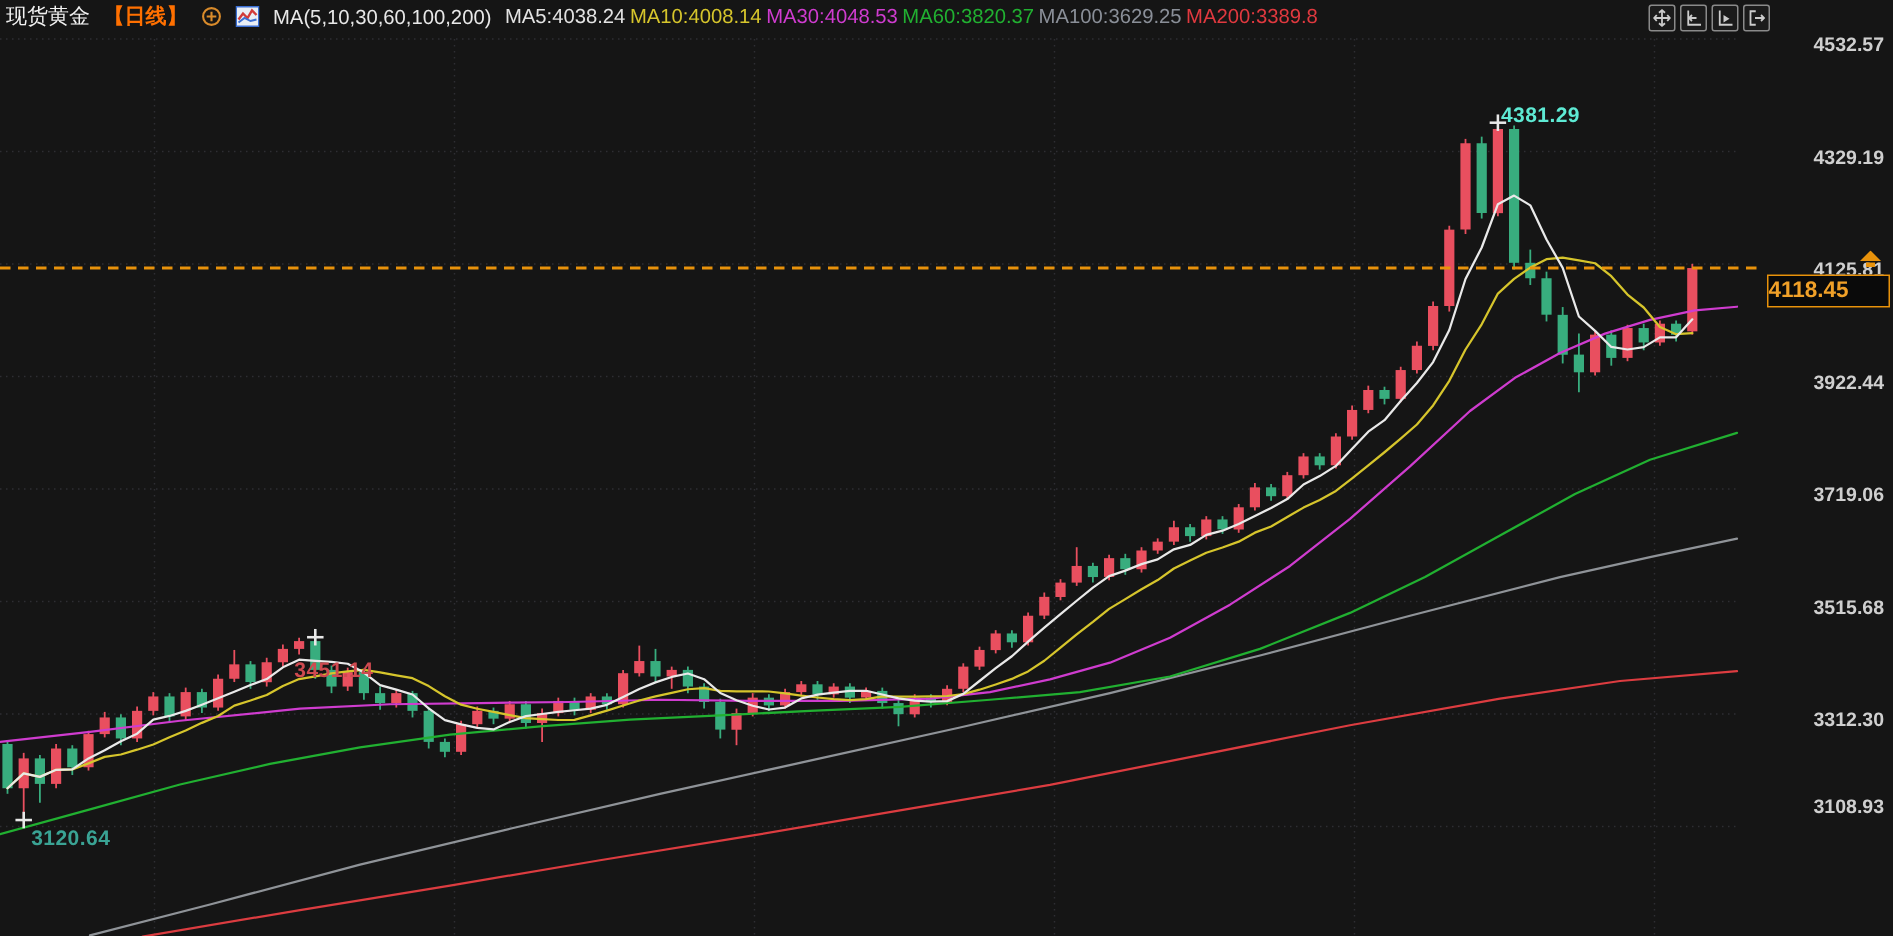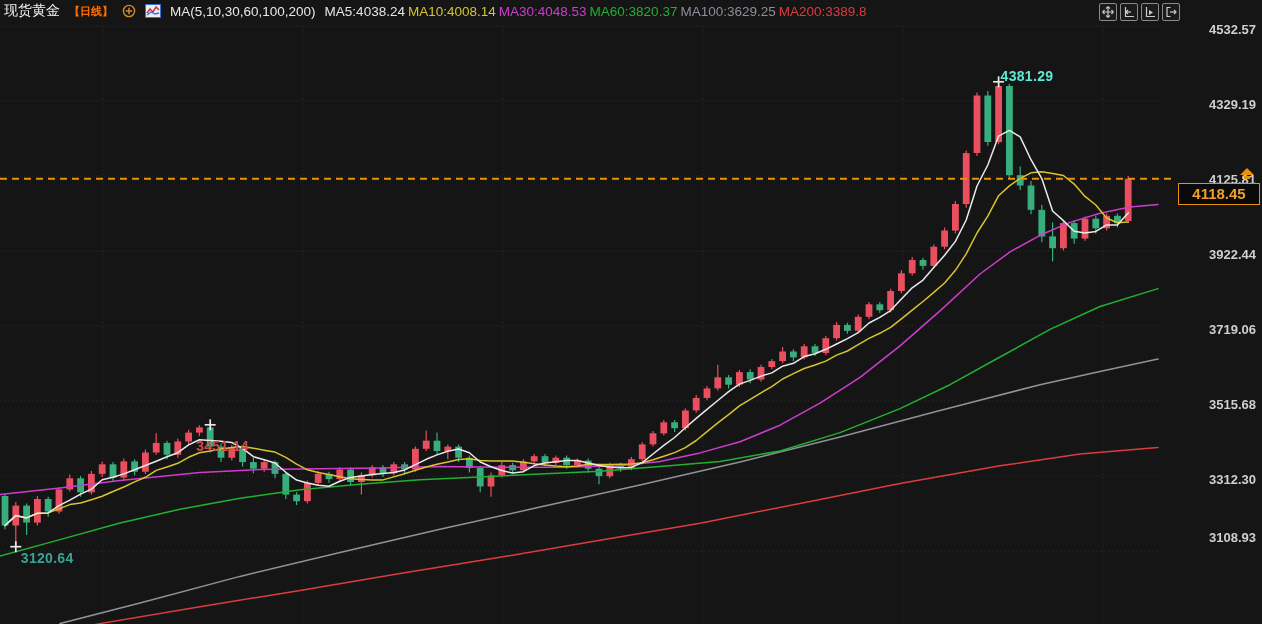--- a/index.html
+++ b/index.html
@@ -2,37 +2,37 @@
 <html><head>
 <meta charset="utf-8">
 <style>
   html,body{margin:0;padding:0;background:#151515;width:1262px;height:624px;overflow:hidden;
             font-family:"Liberation Sans","DejaVu Sans",sans-serif;}
   #app{position:relative;width:1262px;height:624px;background:#151515;}
   
   #header{position:absolute;left:0;top:0;width:1262px;height:22px;display:flex;align-items:center;
           gap:9px;padding-left:4px;box-sizing:border-box;white-space:nowrap;z-index:30;}
   #title{color:#f2f2f2;font-size:14px;font-weight:normal;}
-  #period{color:#ff7000;font-size:11px;font-weight:bold;}
+  #period{color:#ff7000;font-size:14px;font-weight:bold;}
   #ma-group{color:#e8e8e8;font-size:13.5px;}
   .ma-item{font-size:13.5px;margin-right:3px;}
   .icon-btn{width:16px;height:16px;border:1px solid #8a8a8a;border-radius:2px;background:#1b1b1b;
             display:inline-flex;align-items:center;justify-content:center;margin-left:3px;cursor:pointer;}
   #toolbar{position:absolute;left:1096px;top:3px;display:flex;z-index:31;}
   
   #chart{position:absolute;left:0;top:0;width:1262px;height:565px;}
   #plot{position:absolute;left:0;top:0;}
   .grid{stroke:#2e2e33;stroke-width:1;stroke-dasharray:1 3;}
   .priceline{stroke:#e8920b;stroke-width:2;stroke-dasharray:7 5;}
   #axis-labels .tick{position:absolute;right:6px;width:80px;text-align:right;color:#cfcfcf;
                      font-size:13px;font-weight:bold;line-height:16px;}
   .ann{position:absolute;font-size:14px;font-weight:bold;letter-spacing:.3px;z-index:5;}
   #price-badge{position:absolute;left:1178px;width:80px;height:20px;border:1.5px solid #e8920b;
                background:#0a0a0a;color:#f0a028;font-size:15px;font-weight:bold;line-height:20px;
-               text-align:center;z-index:20;}
+               text-align:left;z-index:20;}
   #price-arrow{position:absolute;left:1240px;width:14px;height:12px;z-index:21;}
   #watermark{position:absolute;right:24px;bottom:18px;color:#e8eef4;font-size:29px;
              letter-spacing:7px;opacity:.95;z-index:4;}
 </style>
 </head>
 <body>
 
 <div id="app">
 
   <div id="chart">

